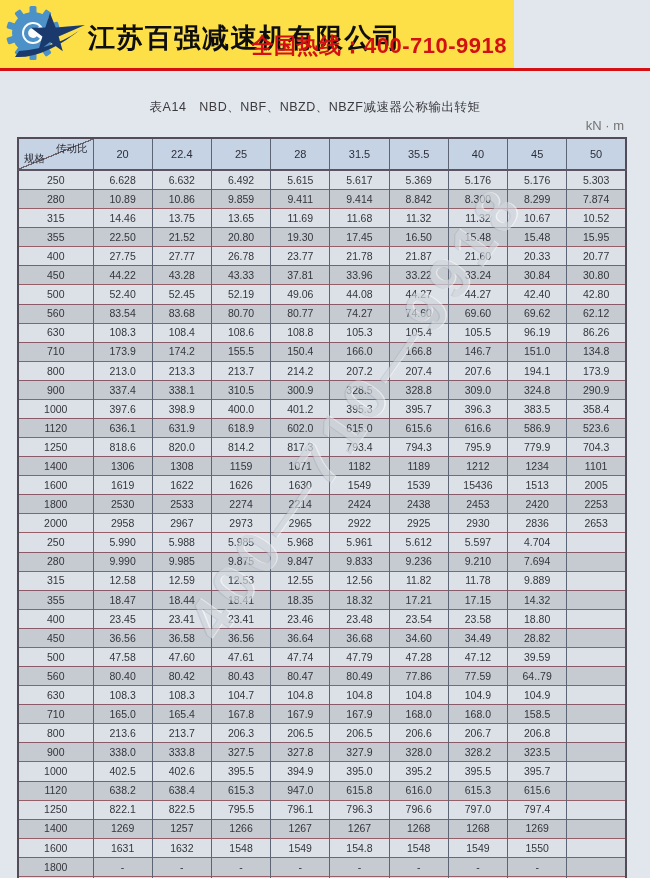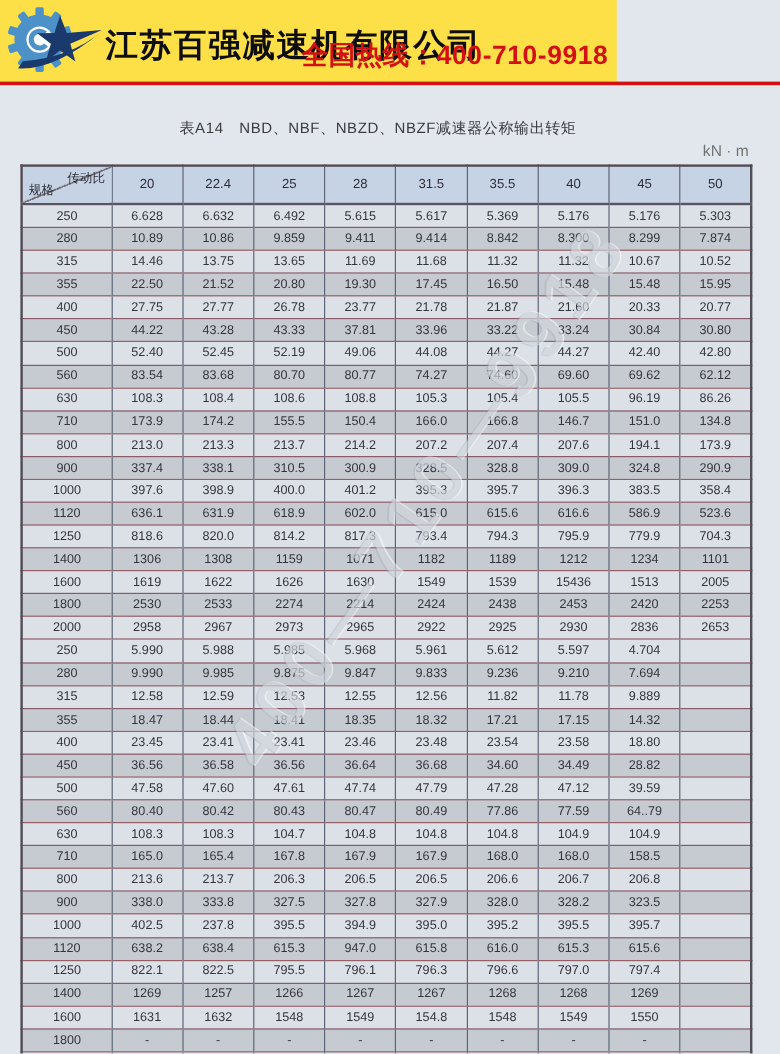--- a/index.html
+++ b/index.html
@@ -507,21 +507,21 @@
           <td>327.8</td>
           <td>327.9</td>
           <td>328.0</td>
           <td>328.2</td>
           <td>323.5</td>
           <td></td>
         </tr>
         <tr class="light">
           <td>1000</td>
           <td>402.5</td>
-          <td>237.8</td>
+          <td>402.6</td>
           <td>395.5</td>
           <td>394.9</td>
           <td>395.0</td>
           <td>395.2</td>
           <td>395.5</td>
           <td>395.7</td>
           <td></td>
         </tr>
         <tr class="dark">
           <td>1120</td>

